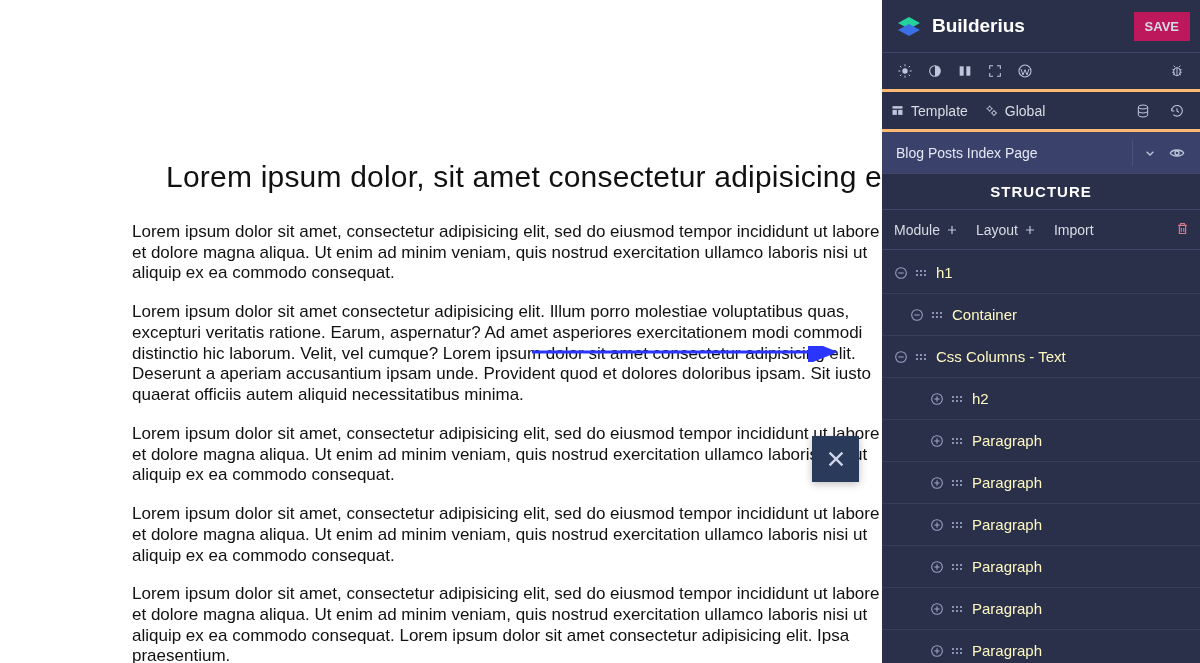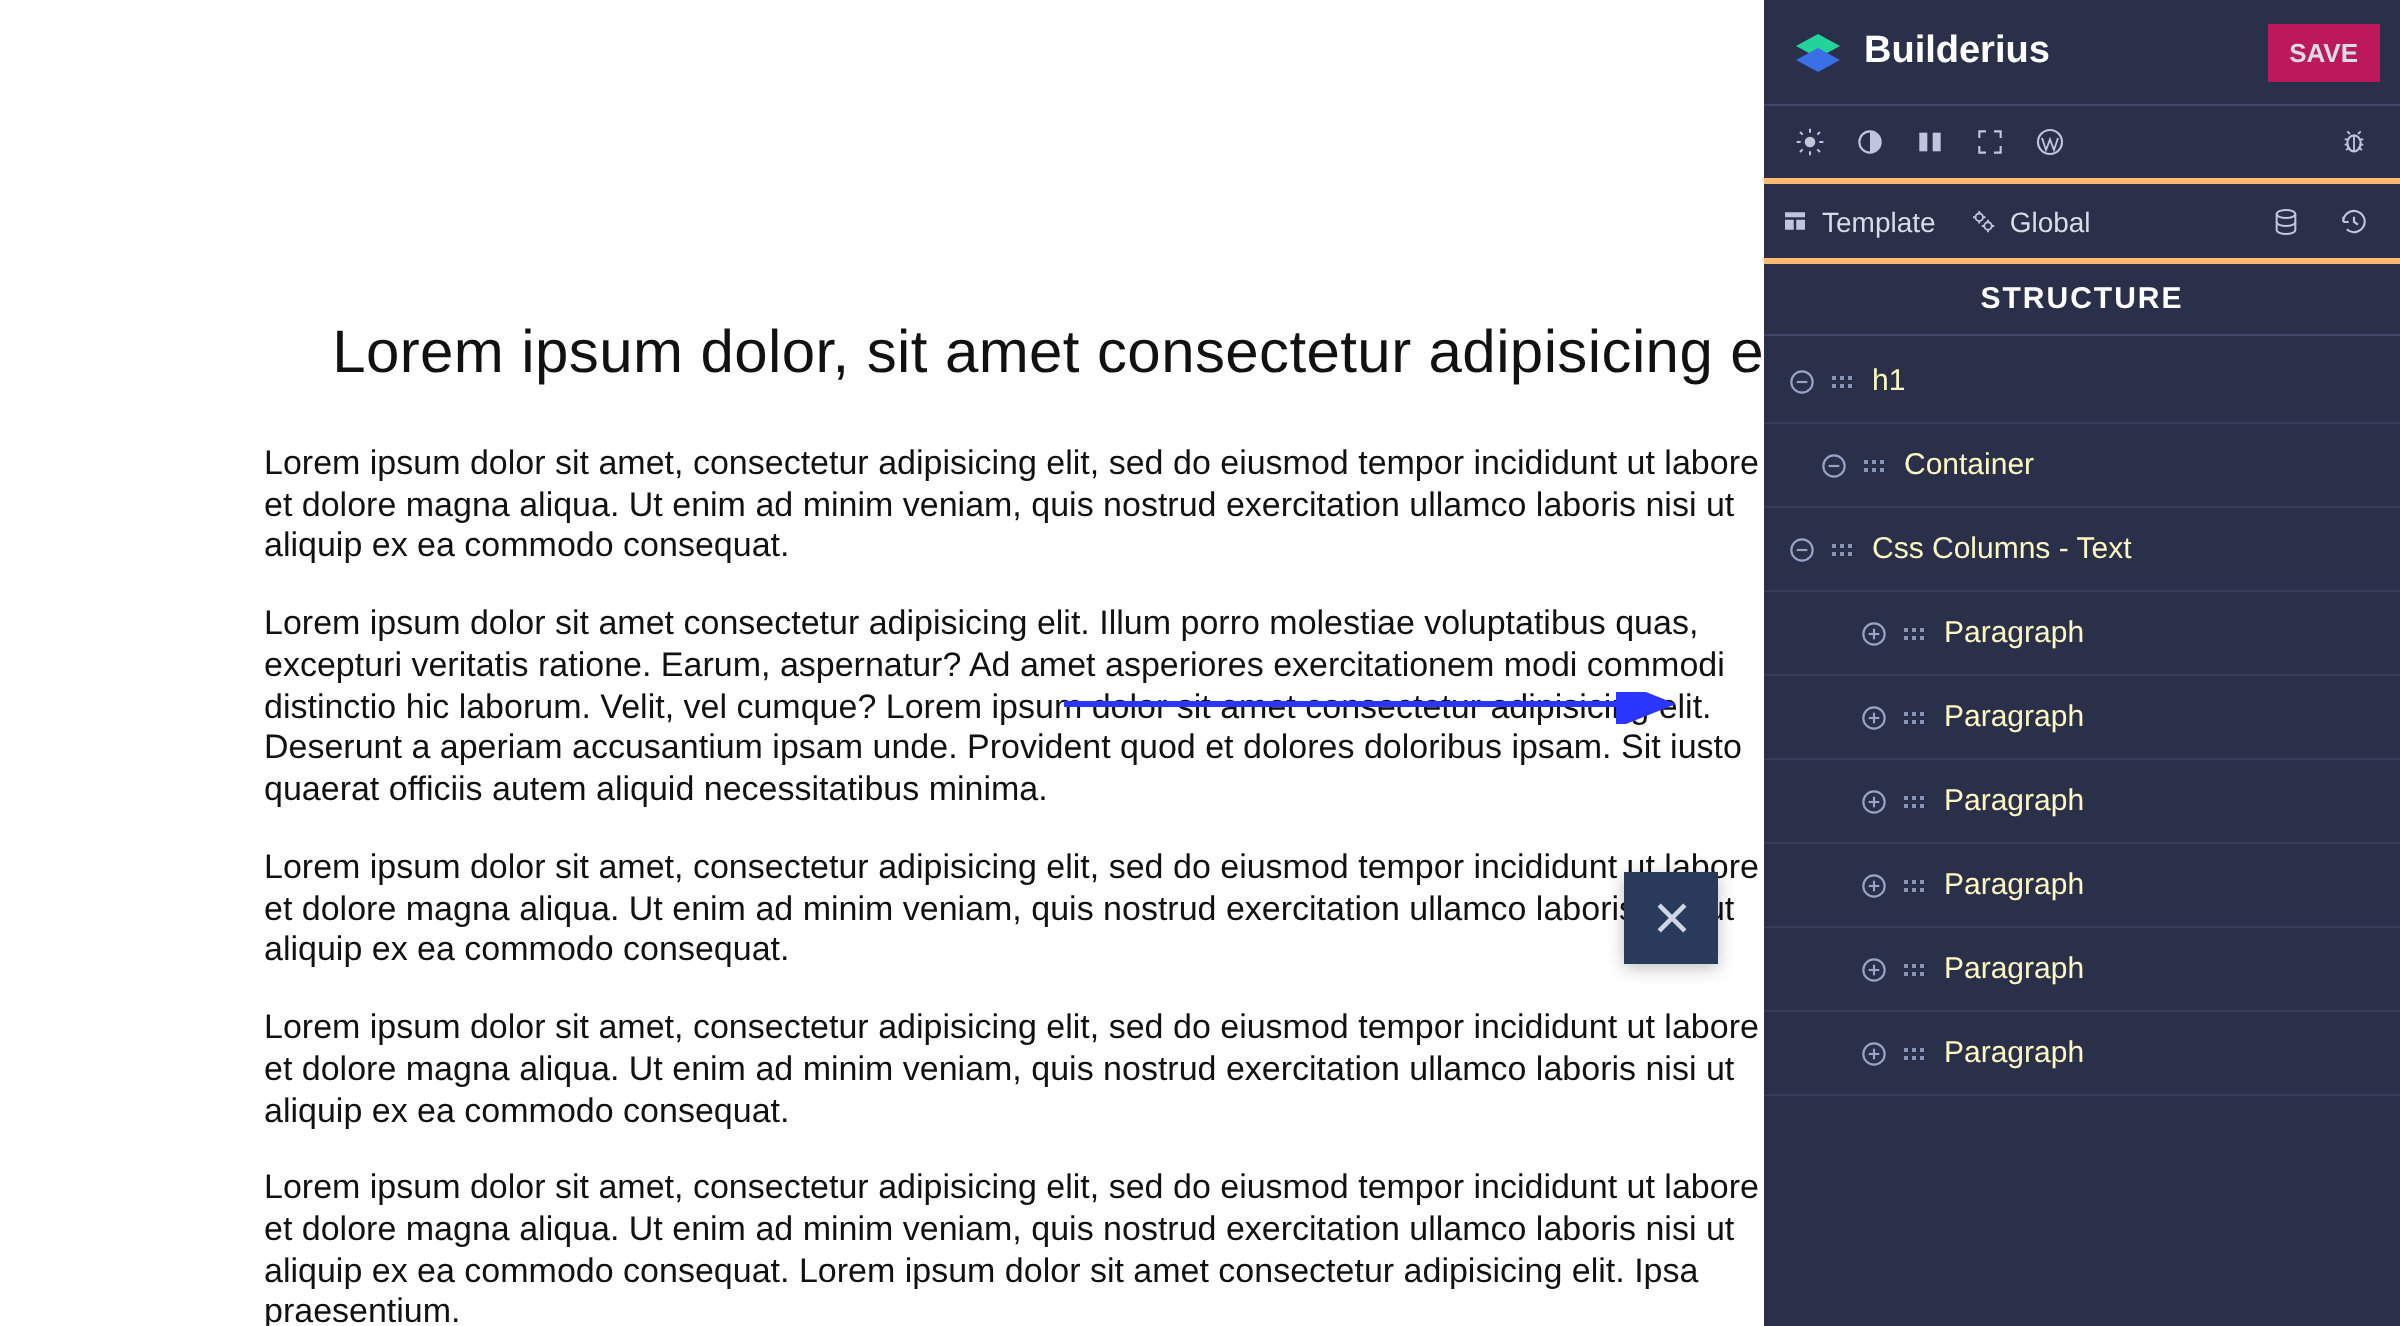--- a/index.html
+++ b/index.html
@@ -240,23 +240,61 @@
         </div>
       <div class="tool-btn stroke">
           <svg viewBox="0 0 24 24">
             <path d="M4 12 A8 8 0 1 1 6.5 17.5 M4 12 H8 M4 12 V8"></path>
             <path d="M12 8 V12 L15 14"></path>
           </svg>
         </div>
     </div>
   </div>
 
+  <div class="sb-page">
+    <div class="sb-page-left">Blog Posts Index Page</div>
+    <div class="sb-page-right">
+      <div class="chevron-d">
+          <svg viewBox="0 0 24 24">
+            <path d="M7 10 L12 15 L17 10"></path>
+          </svg>
+        </div>
+      <div class="eye-i">
+          <svg viewBox="0 0 24 24">
+            <path d="M2 12 C5 6 19 6 22 12 C19 18 5 18 2 12 Z"></path>
+            <circle cx="12" cy="12" r="3"></circle>
+          </svg>
+        </div>
+    </div>
+  </div>
 
   <div class="sb-structure-title">STRUCTURE</div>
 
+  <div class="sb-actions">
+    <div class="sb-action">
+      <span>Module</span>
+      <svg class="plus-svg" viewBox="0 0 24 24">
+          <path d="M12 4 V20 M4 12 H20"></path>
+        </svg>
+    </div>
+    <div class="sb-action">
+      <span>Layout</span>
+      <svg class="plus-svg" viewBox="0 0 24 24">
+          <path d="M12 4 V20 M4 12 H20"></path>
+        </svg>
+    </div>
+    <div class="sb-action">
+      <span>Import</span>
+    </div>
+    <div class="trash-wrap">
+      <svg viewBox="0 0 24 24">
+          <path d="M5 7 H19 M9 7 V4 H15 V7 M7 7 V20 H17 V7 M10 11 V17 M14 11 V17"></path>
+        </svg>
+    </div>
+  </div>
 
   <div class="tree" id="tree">
       <div class="tree-item depth0">
         <div class="ti-toggle">
           <svg viewBox="0 0 24 24">
             <circle cx="12" cy="12" r="8"></circle>
             <line x1="8" y1="12" x2="16" y2="12"></line>
           </svg>
         </div>
         <div class="ti-drag">
@@ -312,20 +350,38 @@
           </svg>
         </div>
         <div class="ti-drag">
           <span></span>
           <span></span>
           <span></span>
           <span></span>
           <span></span>
           <span></span>
         </div>
+        <div class="ti-label">h2</div>
+      </div>
+      <div class="tree-item depth2">
+        <div class="ti-toggle">
+          <svg viewBox="0 0 24 24">
+            <circle cx="12" cy="12" r="8"></circle>
+            <line x1="8" y1="12" x2="16" y2="12"></line>
+            <line x1="12" y1="8" x2="12" y2="16"></line>
+          </svg>
+        </div>
+        <div class="ti-drag">
+          <span></span>
+          <span></span>
+          <span></span>
+          <span></span>
+          <span></span>
+          <span></span>
+        </div>
         <div class="ti-label">Paragraph</div>
       </div>
       <div class="tree-item depth2">
         <div class="ti-toggle">
           <svg viewBox="0 0 24 24">
             <circle cx="12" cy="12" r="8"></circle>
             <line x1="8" y1="12" x2="16" y2="12"></line>
             <line x1="12" y1="8" x2="12" y2="16"></line>
           </svg>
         </div>

